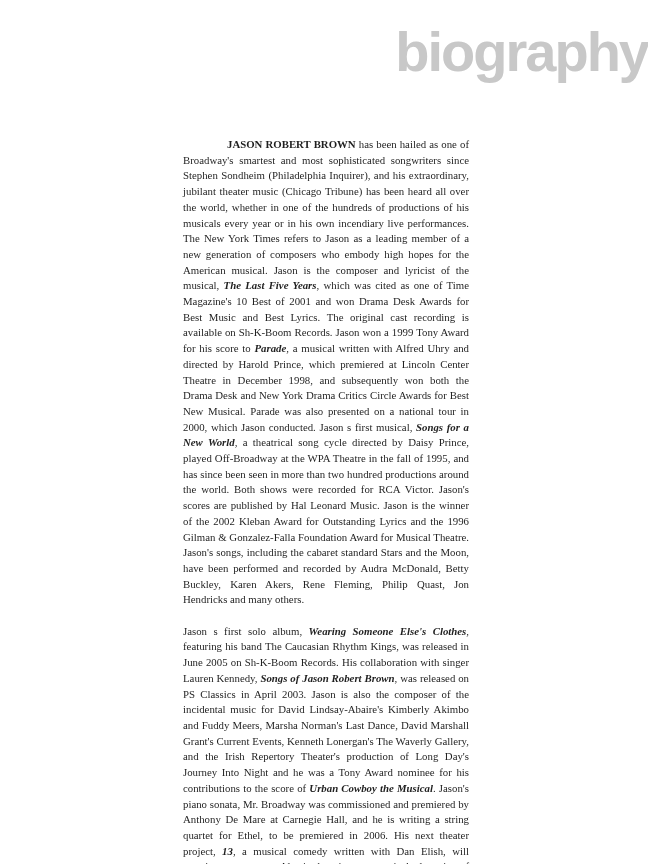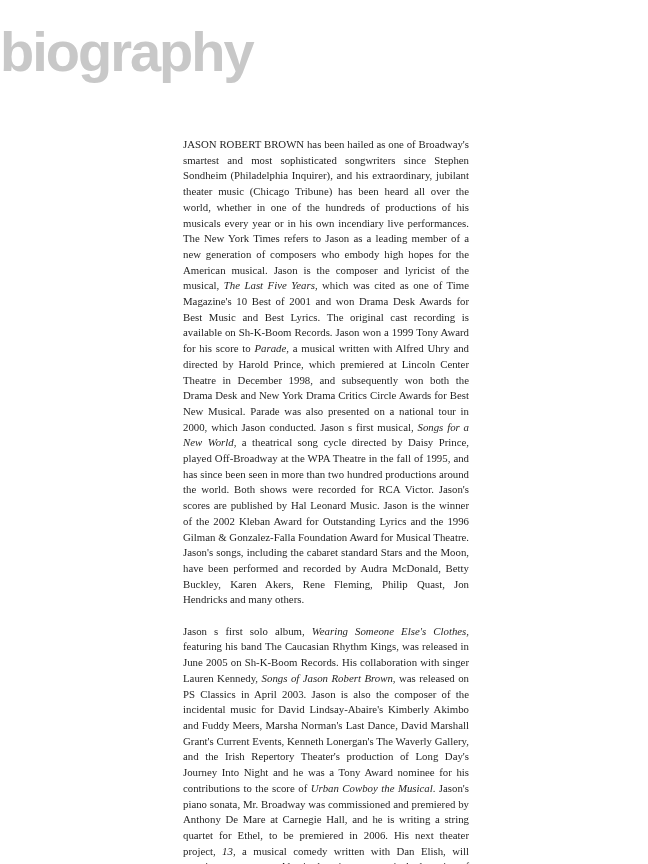--- a/index.html
+++ b/index.html
@@ -13,21 +13,21 @@
     height: 864px;
     background: #ffffff;
     overflow: hidden;
     font-family: "Liberation Serif", serif;
   }
   .page-title {
     position: absolute;
     top: 24px;
     left: 0;
     width: 648px;
-    text-align: left;
+    text-align: right;
     font-family: "Liberation Sans", sans-serif;
     font-weight: bold;
     font-size: 56px;
     line-height: 1;
     letter-spacing: -2px;
     color: #c8c8c8;
     margin: 0;
     user-select: none;
   }
   .text-column {
@@ -41,23 +41,23 @@
     color: #1f1f1f;
     text-align: justify;
   }
   .text-column p {
     margin: 0 0 15.7px 0;
     padding: 0;
   }
   .text-column p:last-child {
     margin-bottom: 0;
   }
-  .seg-b  { font-weight: normal; }
+  .seg-b  { font-weight: bold; margin-left: 44px; }
   .seg-i  { }
-  .seg-bi { font-weight: normal; font-style: italic; }
+  .seg-bi { font-weight: bold; font-style: italic; }
 </style>
 </head>
 <body>
 
 <div class="page">
 
   <h1 class="page-title">biography</h1>
 
   <div class="text-column">
     <p><span class="seg-b">JASON ROBERT BROWN</span><span> has been hailed as one of Broadway's smartest and most sophisticated songwriters since Stephen Sondheim (</span><span class="seg-i">Philadelphia Inquirer</span><span>), and his extraordinary, jubilant theater music (</span><span class="seg-i">Chicago Tribune</span><span>) has been heard all over the world, whether in one of the hundreds of productions of his musicals every year or in his own incendiary live performances. </span><span class="seg-i">The New York Times</span><span> refers to Jason as a leading member of a new generation of composers who embody high hopes for the American musical. Jason is the composer and lyricist of the musical, </span><span class="seg-bi">The Last Five Years</span><span>, which was cited as one of </span><span class="seg-i">Time Magazine's</span><span> 10 Best of 2001 and won Drama Desk Awards for Best Music and Best Lyrics. The original cast recording is available on Sh-K-Boom Records. Jason won a 1999 Tony Award for his score to </span><span class="seg-bi">Parade</span><span>, a musical written with Alfred Uhry and directed by Harold Prince, which premiered at Lincoln Center Theatre in December 1998, and subsequently won both the Drama Desk and New York Drama Critics Circle Awards for Best New Musical. </span><span class="seg-i">Parade</span><span> was also presented on a national tour in 2000, which Jason conducted. Jason s first musical, </span><span class="seg-bi">Songs for a New World</span><span>, a theatrical song cycle directed by Daisy Prince, played Off-Broadway at the WPA Theatre in the fall of 1995, and has since been seen in more than two hundred productions around the world. Both shows were recorded for RCA Victor. Jason's scores are published by Hal Leonard Music. Jason is the winner of the 2002 Kleban Award for Outstanding Lyrics and the 1996 Gilman &amp; Gonzalez-Falla Foundation Award for Musical Theatre. Jason's songs, including the cabaret standard Stars and the Moon, have been performed and recorded by Audra McDonald, Betty Buckley, Karen Akers, Rene Fleming, Philip Quast, Jon Hendricks and many others.</span></p>

